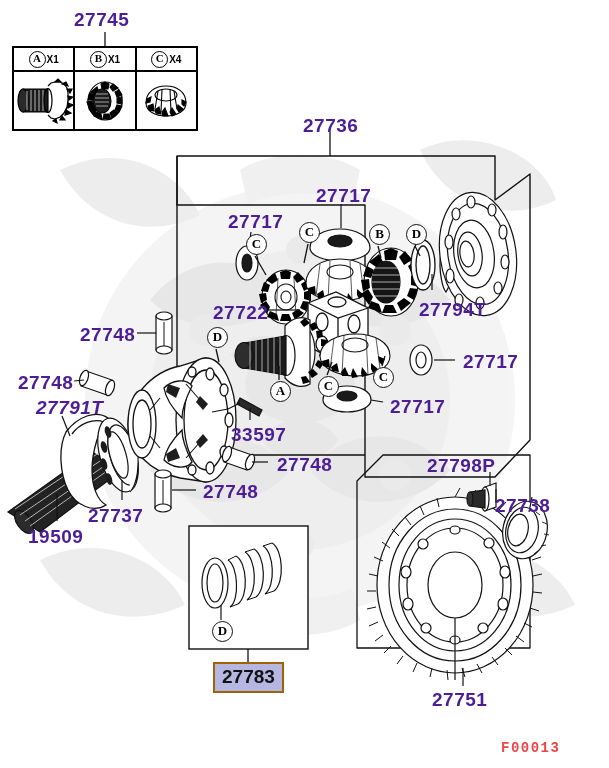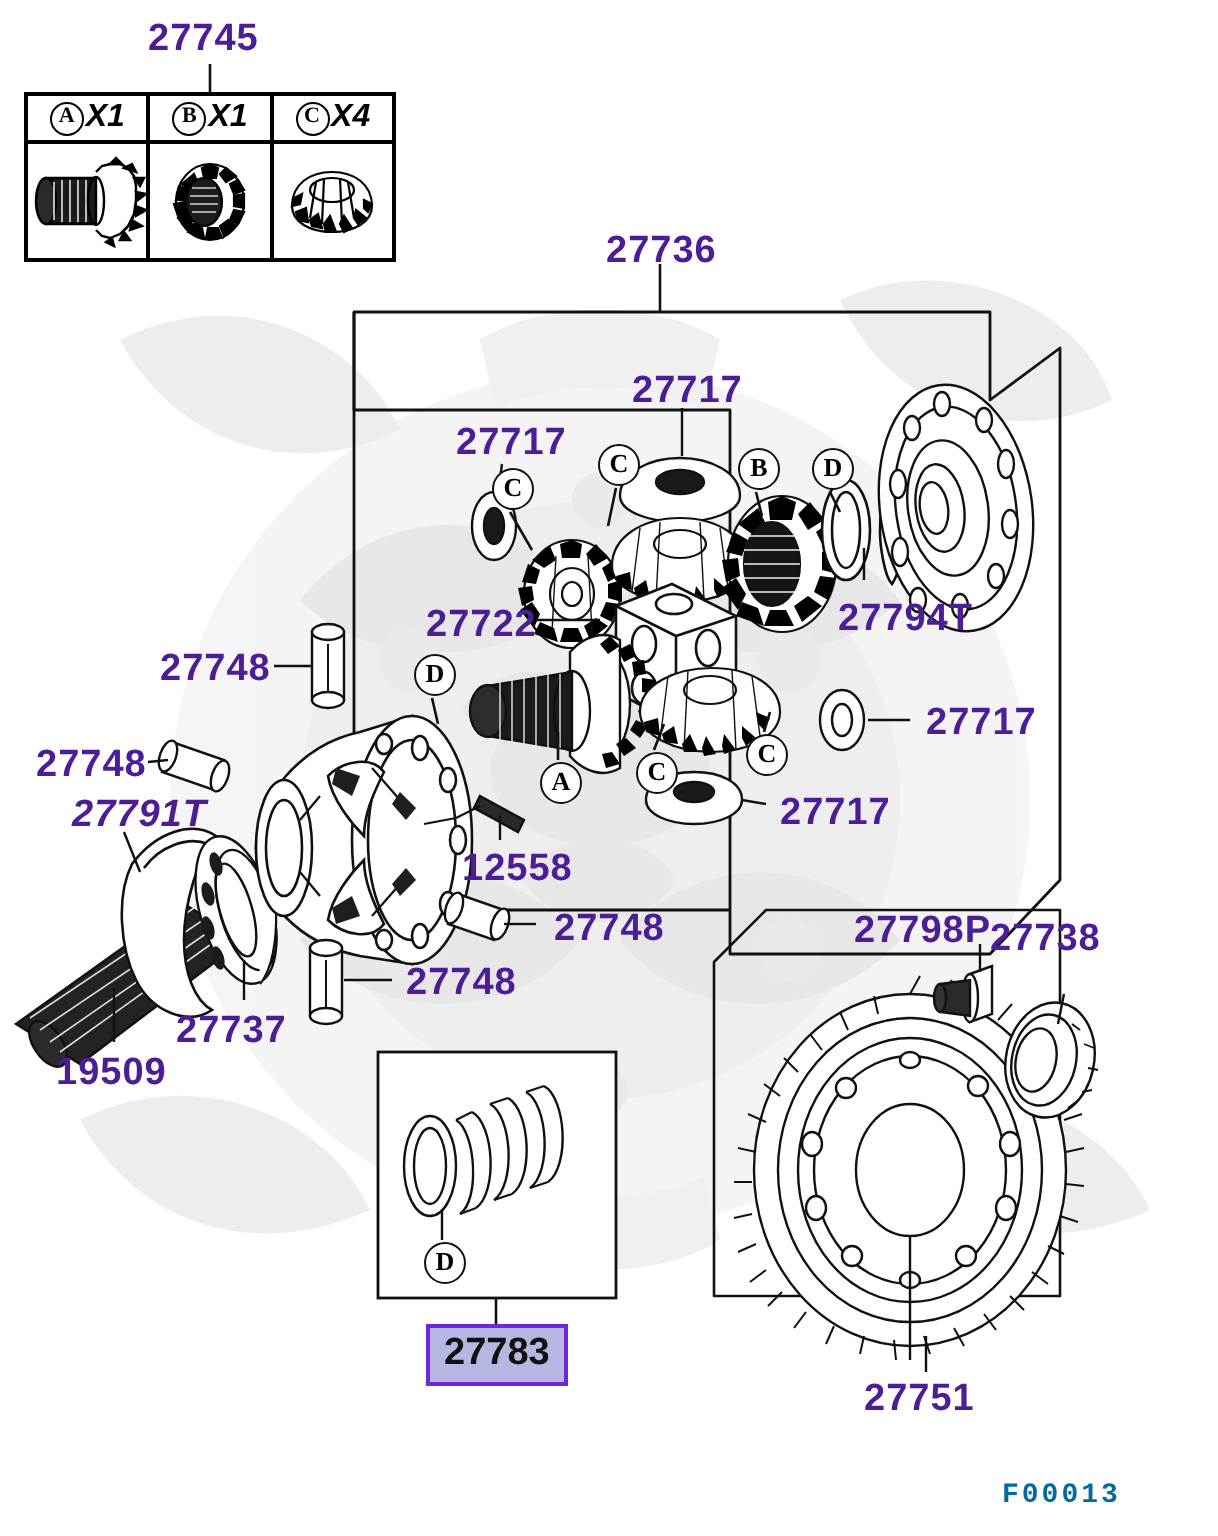--- a/index.html
+++ b/index.html
@@ -3,37 +3,37 @@
 <meta charset="utf-8">
 <style>
   html,body{margin:0;padding:0;background:#ffffff;}
   body{width:609px;height:768px;position:relative;overflow:hidden;
        font-family:"Liberation Sans",sans-serif;color:#000;}
   #stage{position:absolute;left:0;top:0;width:609px;height:768px;}
   #stage > svg{position:absolute;left:0;top:0;}
   .lbl{position:absolute;font-family:"Liberation Sans",sans-serif;
        font-size:19px;font-weight:700;letter-spacing:.5px;color:#4c1d95;
        white-space:nowrap;line-height:1;}
-  .hl{background:#b6b6e2;border:2px solid #6d28d9;padding:2px 7px 3px 7px;
+  .hl{background:#b6b6e2;border:2px solid #a16207;padding:2px 7px 3px 7px;
       font-size:19px;font-weight:700;color:#111;}
   .legend-box{position:absolute;left:12px;top:46px;width:186px;height:85px;
       border:2px solid #000;background:#fff;box-sizing:border-box;}
   .legend-row{display:flex;width:100%;height:100%;}
   .legend-cell{flex:1;border-right:2px solid #000;box-sizing:border-box;
       display:flex;flex-direction:column;}
   .legend-cell:last-child{border-right:none;}
   .legend-head{height:24px;border-bottom:2px solid #000;display:flex;
       align-items:center;justify-content:center;gap:1px;box-sizing:border-box;}
   .legend-head .cir{display:inline-block;width:15px;height:15px;border:1.6px solid #000;
       border-radius:50%;font-size:11px;font-weight:700;line-height:13px;text-align:center;
       font-family:"Liberation Serif",serif;}
-  .legend-head .qty{font-size:16px;font-weight:700;letter-spacing:0;font-style:italic;}
+  .legend-head .qty{font-size:10px;font-weight:700;letter-spacing:0;}
   .legend-art{flex:1;display:flex;align-items:center;justify-content:center;}
   .footer{position:absolute;left:501px;top:740px;font-family:"Liberation Mono",monospace;
-      font-size:14px;font-weight:700;letter-spacing:1.5px;color:#0369a1;}
+      font-size:14px;font-weight:700;letter-spacing:1.5px;color:#ef4444;}
   .cal{position:absolute;font-family:"Liberation Serif",serif;font-size:13px;font-weight:700;}
 </style>
 </head>
 <body>
 
 <div id="stage">
 
   <svg width="609" height="768">
     <defs>
       <g id="wm-petal">
@@ -640,26 +640,26 @@
   <div class="lbl" style="left:303px;top:116px;">27736</div>
   <div class="lbl" style="left:316px;top:186px;">27717</div>
   <div class="lbl" style="left:228px;top:212px;">27717</div>
   <div class="lbl" style="left:213px;top:303px;">27722</div>
   <div class="lbl" style="left:419px;top:300px;">27794T</div>
   <div class="lbl" style="left:463px;top:352px;">27717</div>
   <div class="lbl" style="left:390px;top:397px;">27717</div>
   <div class="lbl" style="left:80px;top:325px;">27748</div>
   <div class="lbl" style="left:18px;top:373px;">27748</div>
   <div class="lbl" style="left:36px;top:398px;font-style:italic;">27791T</div>
-  <div class="lbl" style="left:231px;top:425px;">12558</div>
+  <div class="lbl" style="left:231px;top:425px;">33597</div>
   <div class="lbl" style="left:277px;top:455px;">27748</div>
   <div class="lbl" style="left:203px;top:482px;">27748</div>
   <div class="lbl" style="left:88px;top:506px;">27737</div>
   <div class="lbl" style="left:28px;top:527px;">19509</div>
   <div class="lbl" style="left:427px;top:456px;">27798P</div>
-  <div class="lbl" style="left:495px;top:460px;">27738</div>
+  <div class="lbl" style="left:495px;top:496px;">27738</div>
   <div class="lbl" style="left:432px;top:690px;">27751</div>
 
   <div class="hl" style="position:absolute;left:213px;top:662px;">27783</div>
 
   <div class="footer">F00013</div>
 
 </div>
 
 </body></html>

